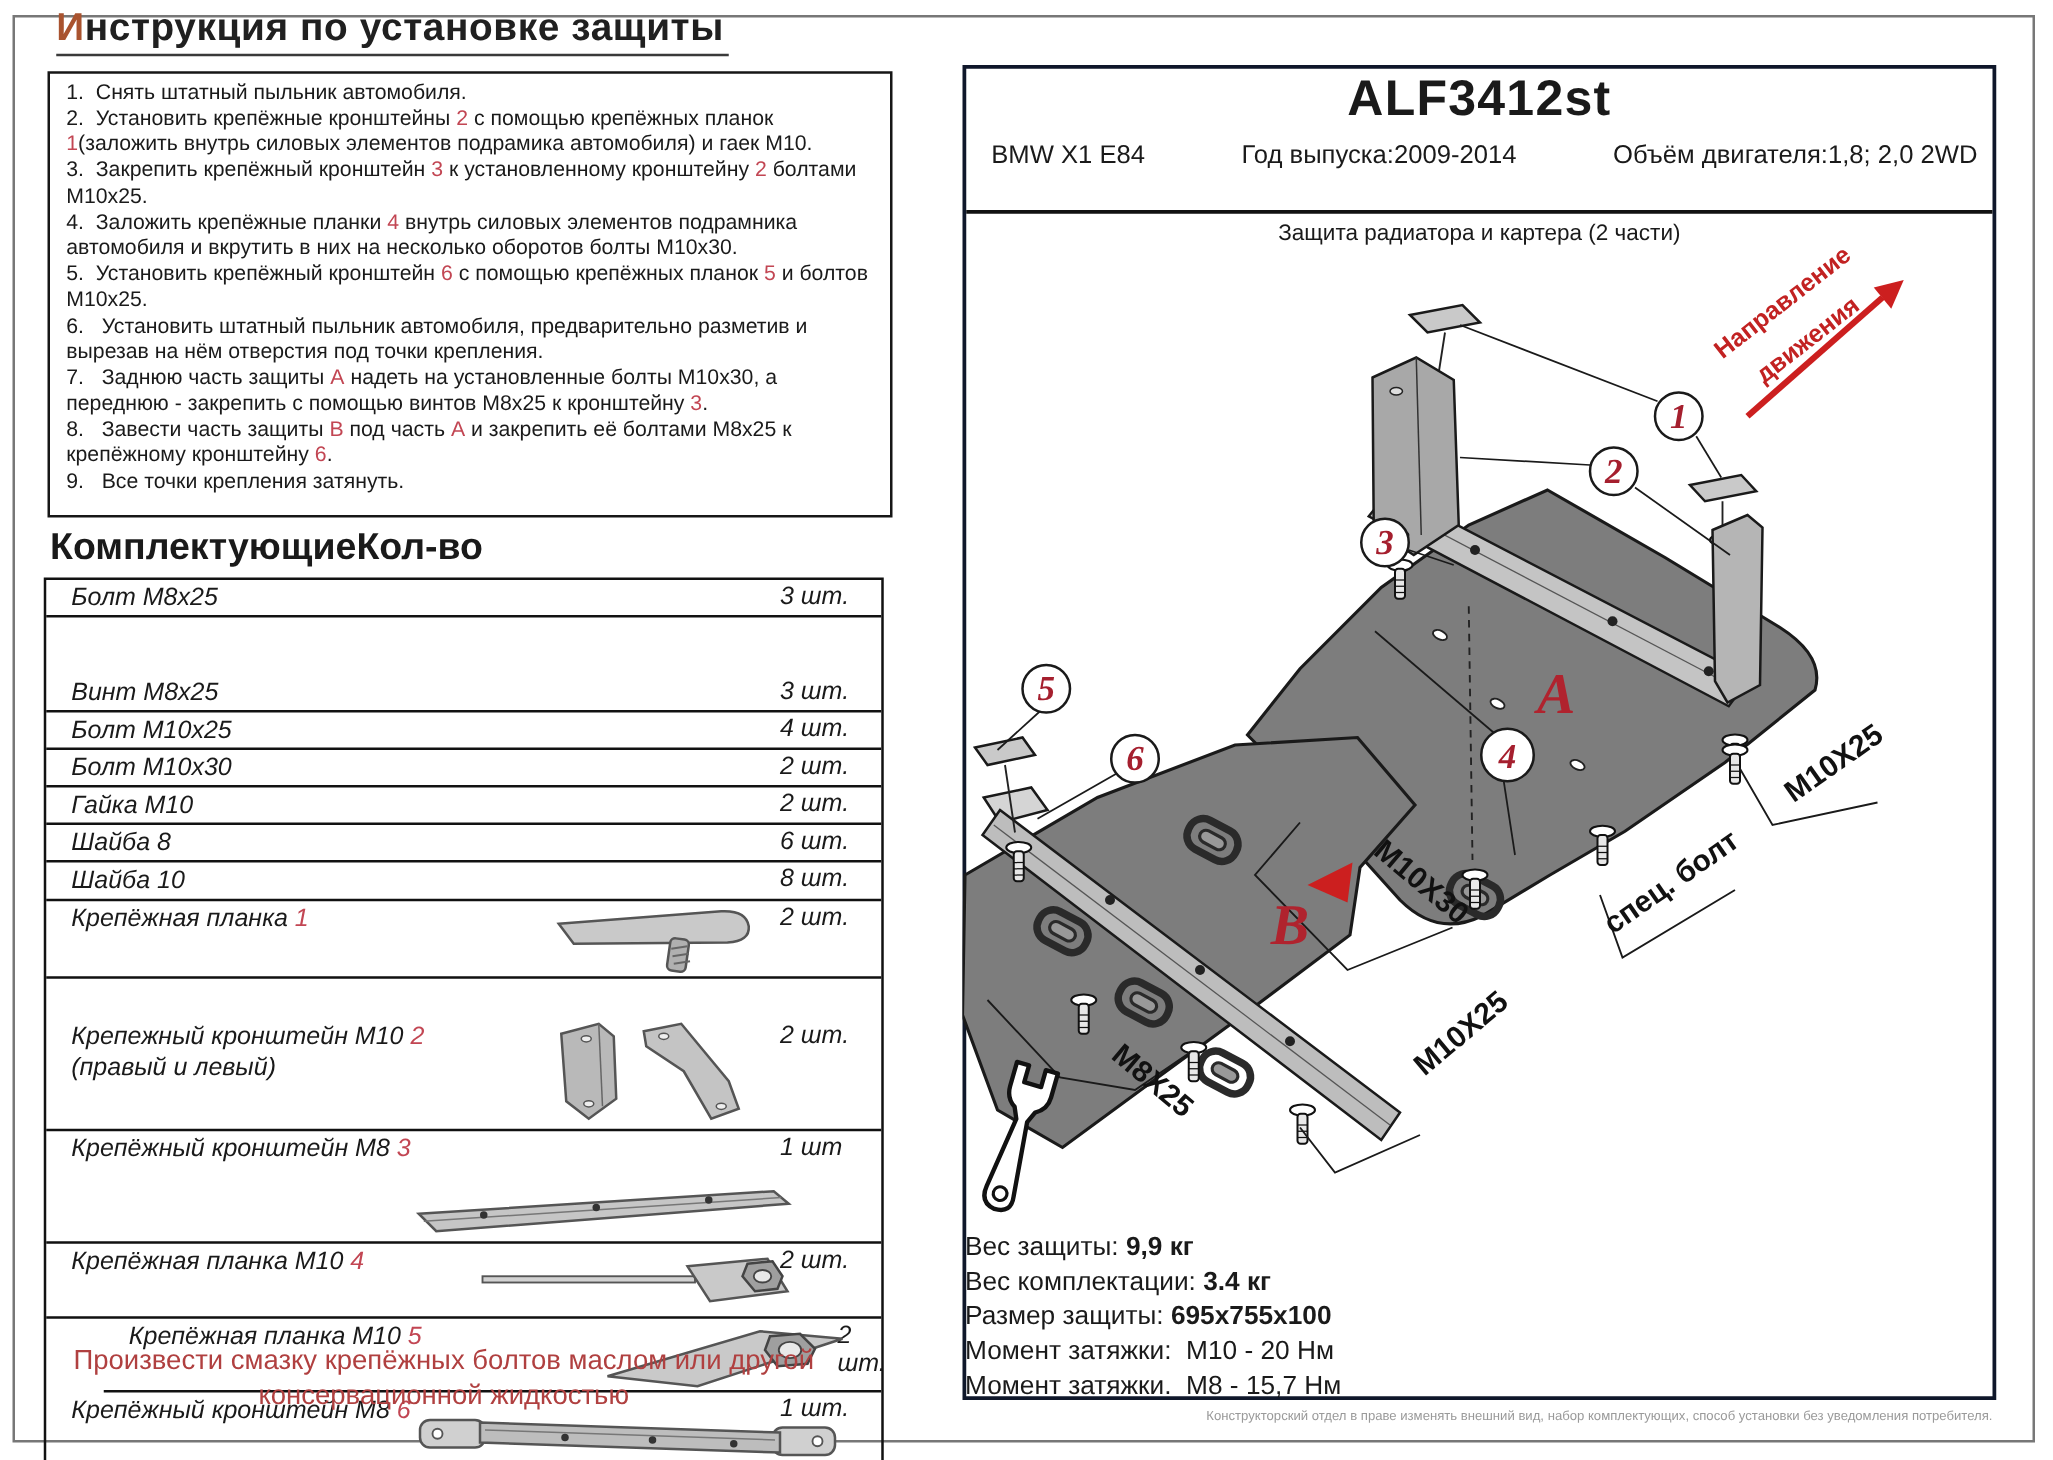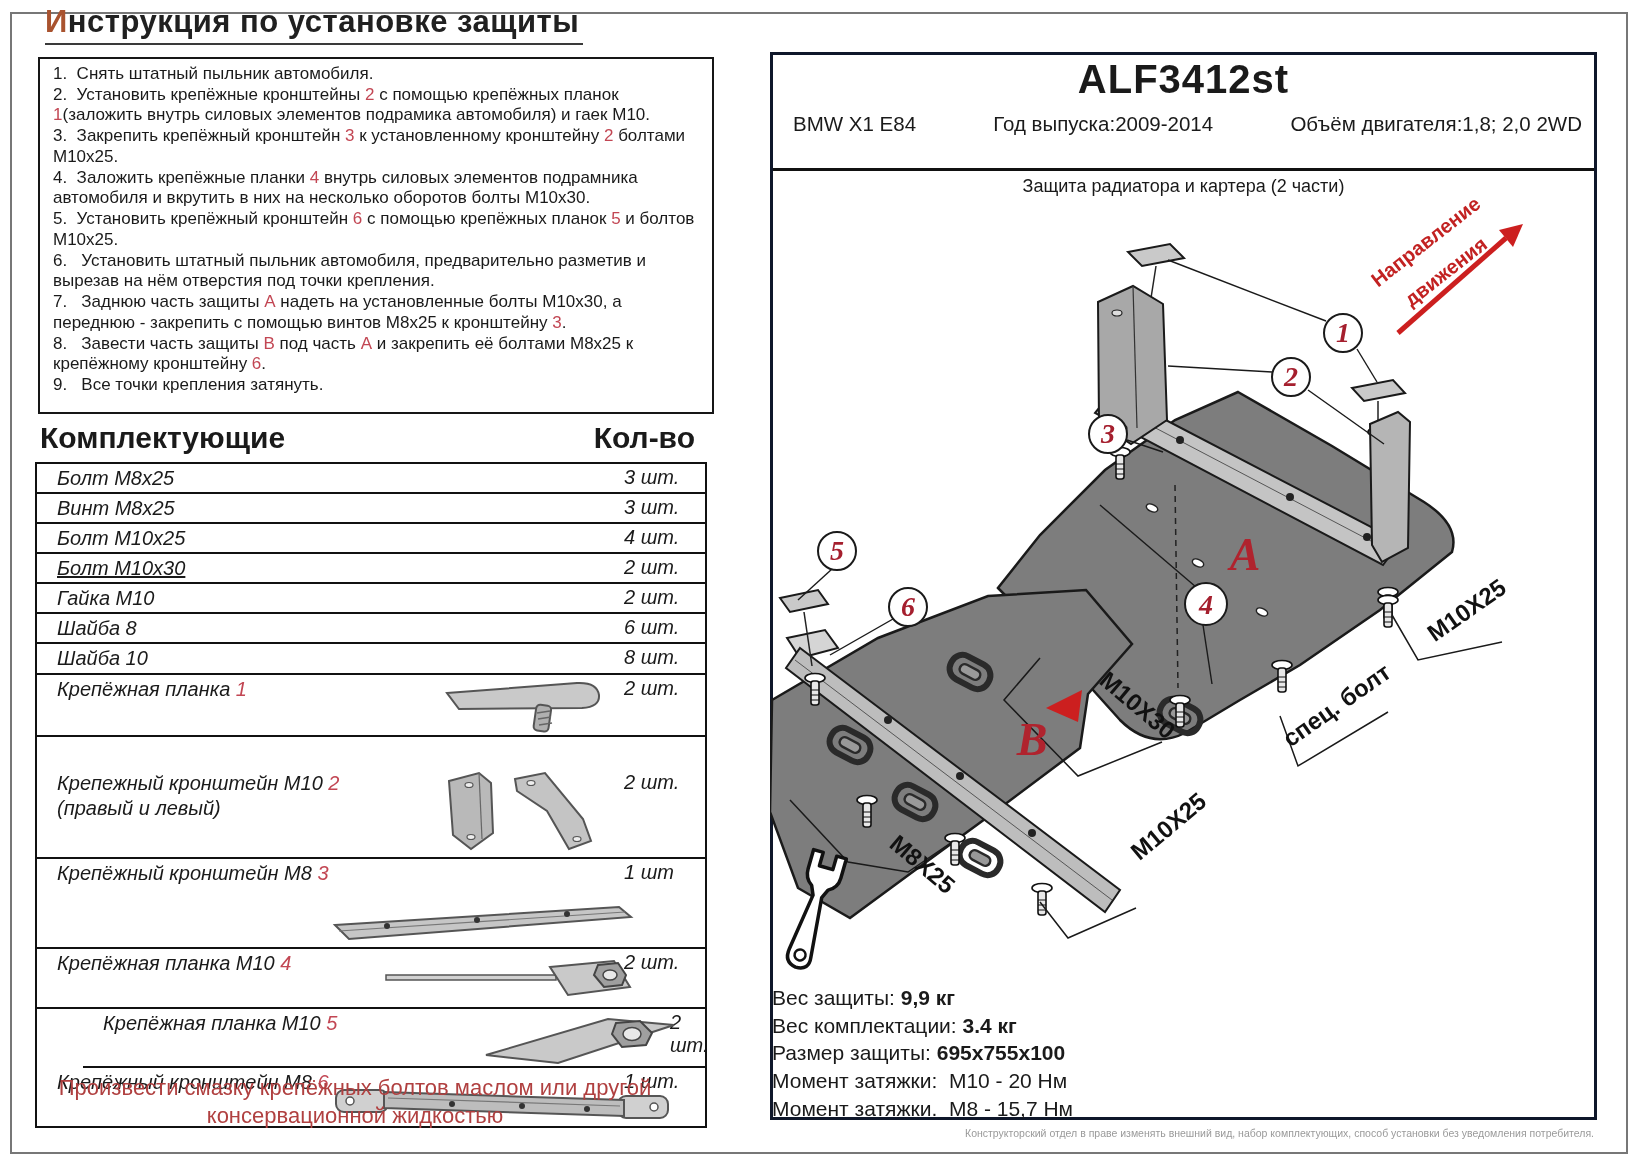--- a/index.html
+++ b/index.html
@@ -8,21 +8,21 @@
   
   #page-border{left:10px;top:12px;width:1614px;height:1138px;border:2px solid #777;}
   
   #title{left:45px;top:4px;font-size:31px;font-weight:bold;letter-spacing:0.5px;border-bottom:2px solid #3a3a3a;padding:0 4px 3px 0;color:#202020;}
   #title .first{color:#a9532f;}
   
   #instr-box{left:38px;top:57px;width:653px;height:348px;border:2px solid #161616;padding:5px 6px 0 13px;font-size:17px;line-height:1.22;}
   .instr-item{white-space:pre-wrap;}
   .ref{color:#c24653;}
   
-  #comp-header{left:40px;top:421px;width:655px;display:flex;justify-content:space-between;font-size:30px;font-weight:bold;}
+  #comp-header{left:40px;top:421px;width:655px;display:flex;font-size:30px;font-weight:bold;}
   
   #comp-table{left:35px;top:462px;width:668px;border:2px solid #111;}
   .comp-row{position:relative;border-bottom:2px solid #111;}
   .comp-row:last-child{border-bottom:none;}
   .comp-name{font-style:italic;font-size:20px;padding:2px 0 0 20px;line-height:1.25;}
   .comp-qty{position:absolute;left:587px;top:2px;font-style:italic;font-size:20px;}
   .comp-img{position:absolute;}
   
   #warning{left:55px;top:1074px;width:600px;text-align:center;color:#b04040;font-size:22px;line-height:1.25;}
   
@@ -62,29 +62,29 @@
 <div id="comp-header" class="abs">
   <span>Комплектующие</span>
   <span>Кол-во</span>
 </div>
 
 <div id="comp-table" class="abs">
     <div class="comp-row" style="height: 28px;">
       <div class="comp-name"><span>Болт М8х25</span></div>
       <div class="comp-qty">3 шт.</div>
     </div>
-    <div class="comp-row" style="height: 28px;">
+    <div class="comp-row" style="height: 28px; margin-top: 46px;">
       <div class="comp-name"><span>Винт М8х25</span></div>
       <div class="comp-qty">3 шт.</div>
     </div>
     <div class="comp-row" style="height: 28px;">
       <div class="comp-name"><span>Болт М10х25</span></div>
       <div class="comp-qty">4 шт.</div>
     </div>
-    <div class="comp-row" style="height: 28px; text-decoration: underline;">
+    <div class="comp-row" style="height: 28px;">
       <div class="comp-name"><span>Болт М10х30</span></div>
       <div class="comp-qty">2 шт.</div>
     </div>
     <div class="comp-row" style="height: 28px;">
       <div class="comp-name"><span>Гайка М10</span></div>
       <div class="comp-qty">2 шт.</div>
     </div>
     <div class="comp-row" style="height: 28px;">
       <div class="comp-name"><span>Шайба 8</span></div>
       <div class="comp-qty">6 шт.</div>

